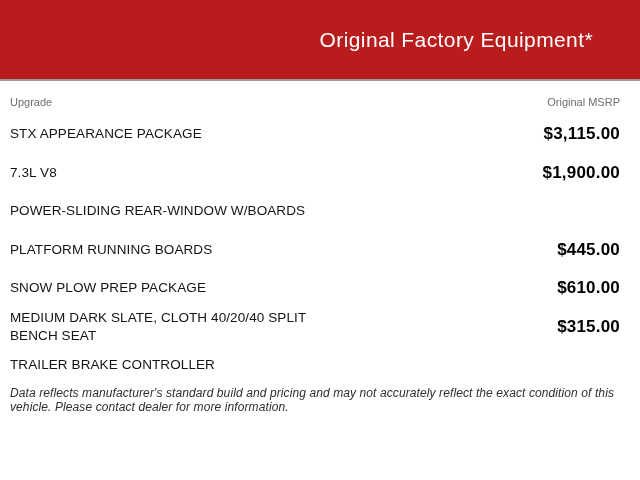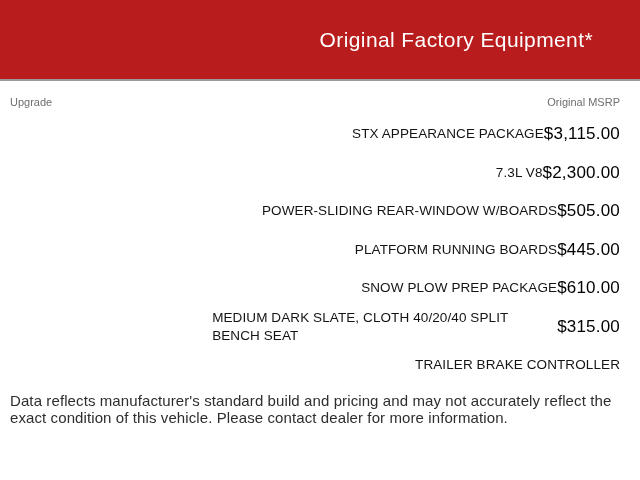--- a/index.html
+++ b/index.html
@@ -43,41 +43,42 @@
     font-size: 11px;
     color: #6e6e6e;
   }
 
   .rows {
     margin-top: 6px;
   }
   .table-row {
     min-height: 38.5px;
     display: flex;
-    justify-content: flex-end;
+    justify-content: space-between;
     align-items: center;
   }
   .row-label {
     font-size: 13.5px;
     color: #141414;
     line-height: 1.3;
     max-width: 345px;
     letter-spacing: 0.1px;
   }
   .row-price {
     font-size: 17px;
-    font-weight: normal;
+    font-weight: bold;
     color: #000000;
     white-space: nowrap;
     letter-spacing: 0.2px;
   }
 
   .disclaimer {
-    margin-top: 7px;
-    font-size: 15px;
+    margin-top: 1px;
+    font-size: 12px;
+    font-style: italic;
     color: #2e2e2e;
     letter-spacing: 0.1px;
   }
 </style>
 </head>
 <body>
 
 <div class="page">
 
   <div class="header-bar">
@@ -93,26 +94,25 @@
 
     <div class="rows">
 
         <div class="table-row">
           <div class="row-label">STX APPEARANCE PACKAGE</div>
           <div class="row-price">$3,115.00</div>
         </div>
 
         <div class="table-row">
           <div class="row-label">7.3L V8</div>
-          <div class="row-price">$2,300.00</div>
+          <div class="row-price">$1,900.00</div>
         </div>
 
         <div class="table-row">
           <div class="row-label">POWER-SLIDING REAR-WINDOW W/BOARDS</div>
-          <div class="row-price">$505.00</div>
         </div>
 
         <div class="table-row">
           <div class="row-label">PLATFORM RUNNING BOARDS</div>
           <div class="row-price">$445.00</div>
         </div>
 
 
         <div class="table-row">
           <div class="row-label">SNOW PLOW PREP PACKAGE</div>

